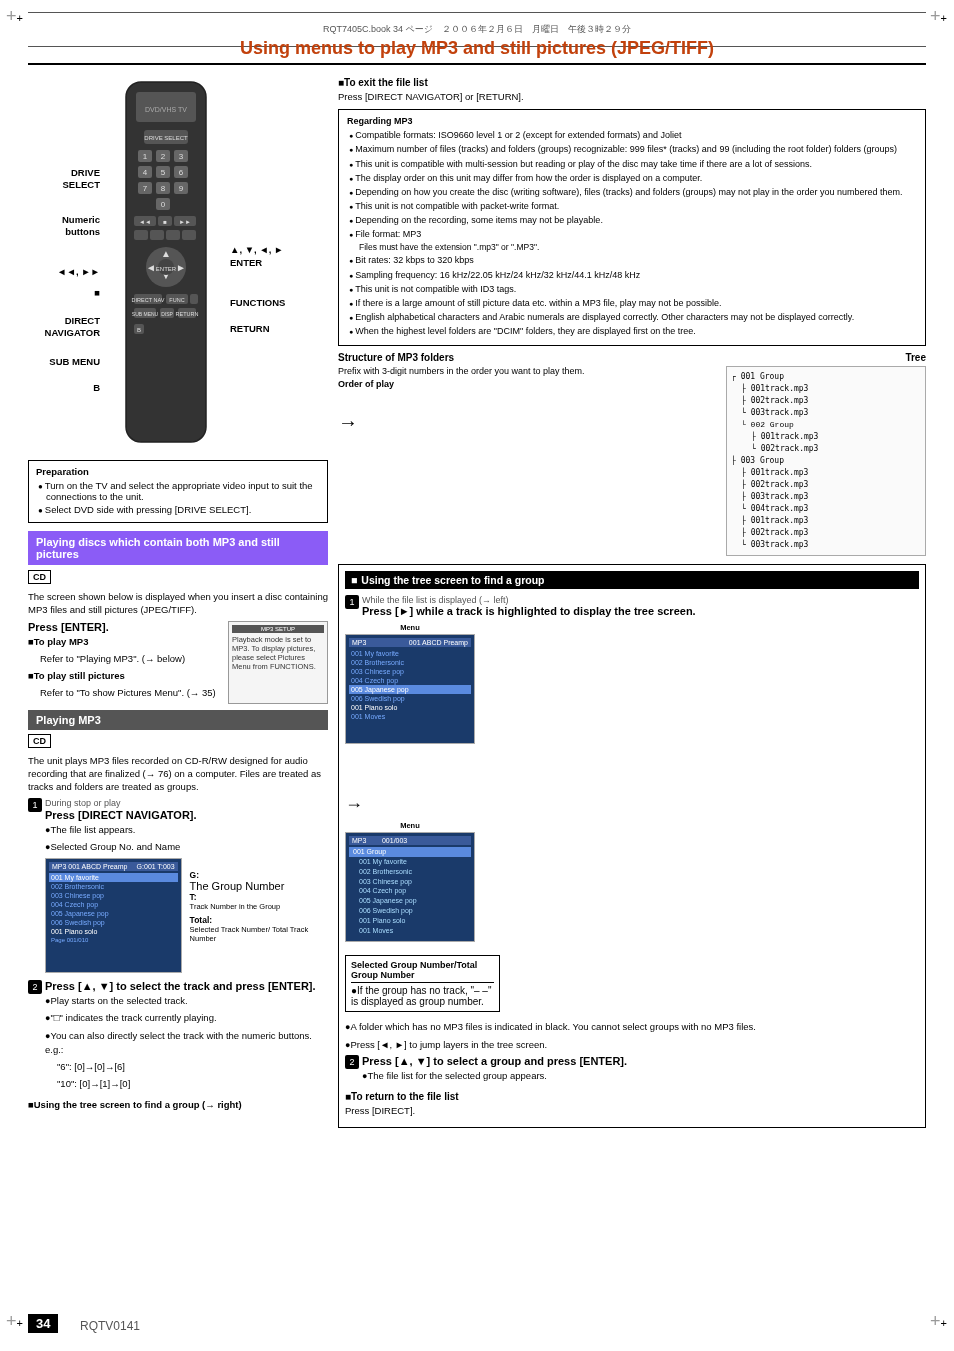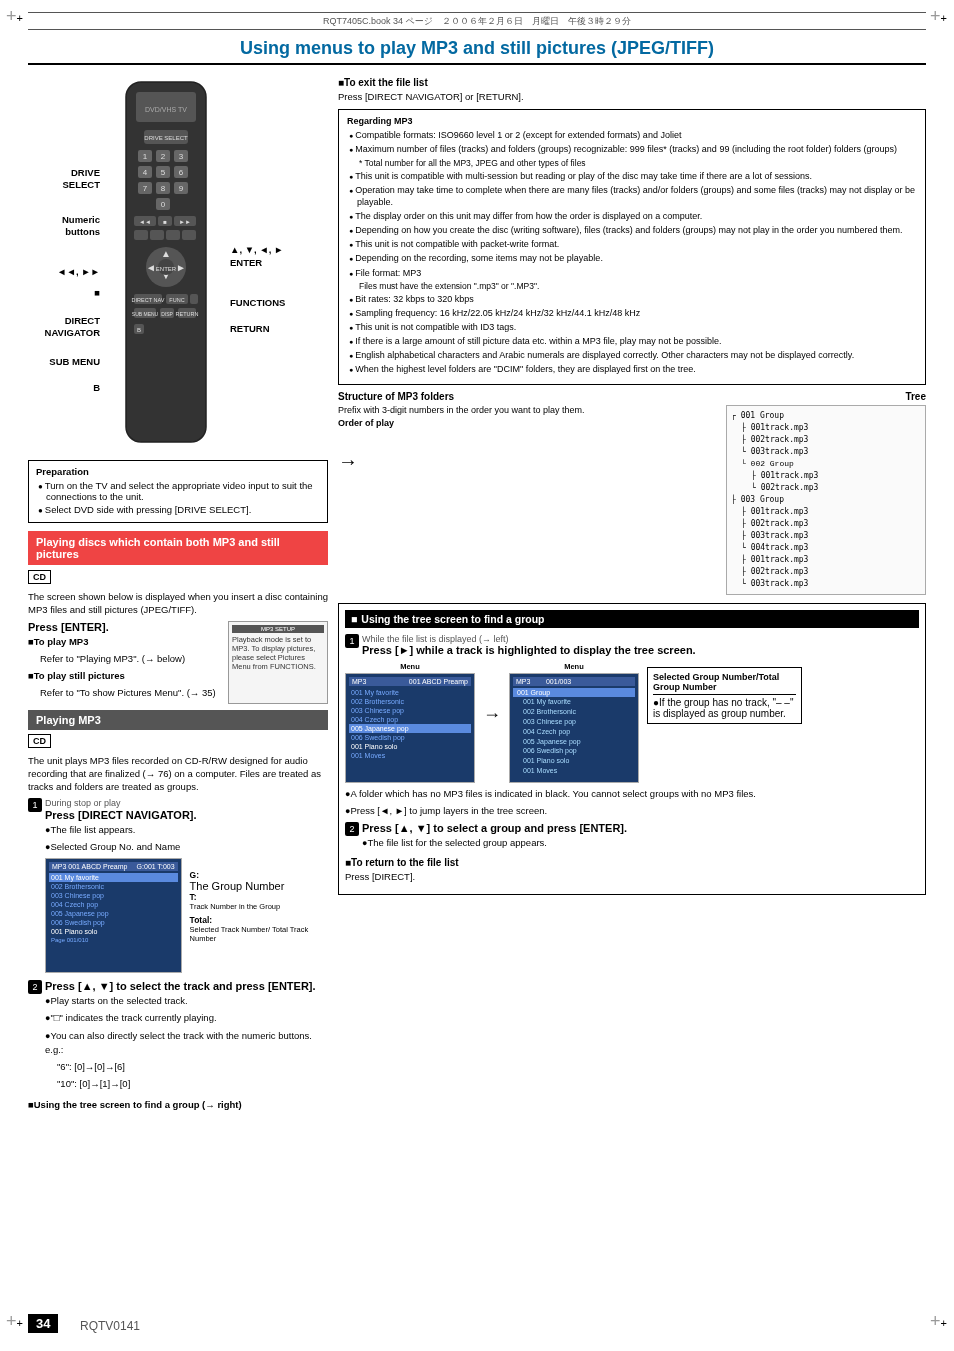--- a/index.html
+++ b/index.html
@@ -9,37 +9,37 @@
       background: #fff;
       font-family: Arial, sans-serif;
       font-size: 11px;
       color: #000;
       position: relative;
     }
 
     .header-bar {
       position: absolute;
       top: 12px; left: 28px; right: 28px;
-      height: 18px;
+      height: 35px;
       border-top: 1px solid #555;
       border-bottom: 1px solid #555;
       display: flex;
       align-items: center;
       justify-content: center;
       font-size: 9px;
       color: #555;
     }
 
     .main-title {
       position: absolute;
       top: 38px; left: 28px; right: 28px;
       text-align: center;
       font-size: 18px;
       font-weight: bold;
-      color: #0369a1;
+      color: #c2410c;
       border-bottom: 2px solid #000;
       padding-bottom: 4px;
     }
 
     .content-area {
       position: absolute;
       top: 72px; left: 28px; right: 28px;
       bottom: 28px;
       display: flex;
       gap: 10px;
@@ -58,21 +58,21 @@
       margin-top: 6px;
       border: 1px solid #000;
       padding: 5px 7px;
       font-size: 9.5px;
     }
     .preparation-title { font-weight: bold; margin-bottom: 3px; }
     .bullet-item { padding-left: 10px; text-indent: -8px; margin-bottom: 2px; }
     .bullet-item::before { content: '●'; margin-right: 2px; font-size: 8px; }
 
     .section-box {
-      background: #ef4444;
+      background: #8b5cf6;
       color: #fff;
       padding: 5px 8px;
       font-size: 11px;
       font-weight: bold;
       margin-top: 8px;
       margin-bottom: 5px;
     }
 
     .cd-badge {
       display: inline-block;
@@ -243,20 +243,21 @@
     }
 
     .ts-row.selected { background: #5a8adf; color: #fff; }
     .ts-row.indent1 { padding-left: 10px; }
 
     .screens-row {
       display: flex;
       gap: 8px;
       margin: 4px 0;
       align-items: flex-start;
+      flex-direction: column;
     }
   </style>
 </head>
 <body>
 
 <div class="crosshair ch-tl">+</div>
 <div class="crosshair ch-tr">+</div>
 <div class="crosshair ch-bl">+</div>
 <div class="crosshair ch-br">+</div>
 
@@ -487,23 +488,21 @@
 
     <div style="margin-top:5px;">
       <div style="font-weight:bold; font-size:10px; margin-bottom:2px;">■To exit the file list</div>
       <div class="body-text">Press [DIRECT NAVIGATOR] or [RETURN].</div>
     </div>
 
     <div class="regarding-box">
       <div class="regarding-title">Regarding MP3</div>
       <div class="rb-item">Compatible formats: ISO9660 level 1 or 2 (except for extended formats) and Joliet</div>
       <div class="rb-item">Maximum number of files (tracks) and folders (groups) recognizable: 999 files* (tracks) and 99 (including the root folder) folders (groups)</div>
-      <div style="padding-left:12px; font-size:8.5px; margin-bottom:2px;">* Total number for all the MP3, JPEG and other types of files</div>
       <div class="rb-item">This unit is compatible with multi-session but reading or play of the disc may take time if there are a lot of sessions.</div>
-      <div class="rb-item">Operation may take time to complete when there are many files (tracks) and/or folders (groups) and some files (tracks) may not display or be playable.</div>
       <div class="rb-item">The display order on this unit may differ from how the order is displayed on a computer.</div>
       <div class="rb-item">Depending on how you create the disc (writing software), files (tracks) and folders (groups) may not play in the order you numbered them.</div>
       <div class="rb-item">This unit is not compatible with packet-write format.</div>
       <div class="rb-item">Depending on the recording, some items may not be playable.</div>
       <div class="rb-item">File format: MP3</div>
       <div style="padding-left:12px; font-size:8.5px; margin-bottom:2px;">Files must have the extension ".mp3" or ".MP3".</div>
       <div class="rb-item">Bit rates: 32 kbps to 320 kbps</div>
       <div class="rb-item">Sampling frequency: 16 kHz/22.05 kHz/24 kHz/32 kHz/44.1 kHz/48 kHz</div>
       <div class="rb-item">This unit is not compatible with ID3 tags.</div>
       <div class="rb-item">If there is a large amount of still picture data etc. within a MP3 file, play may not be possible.</div>

